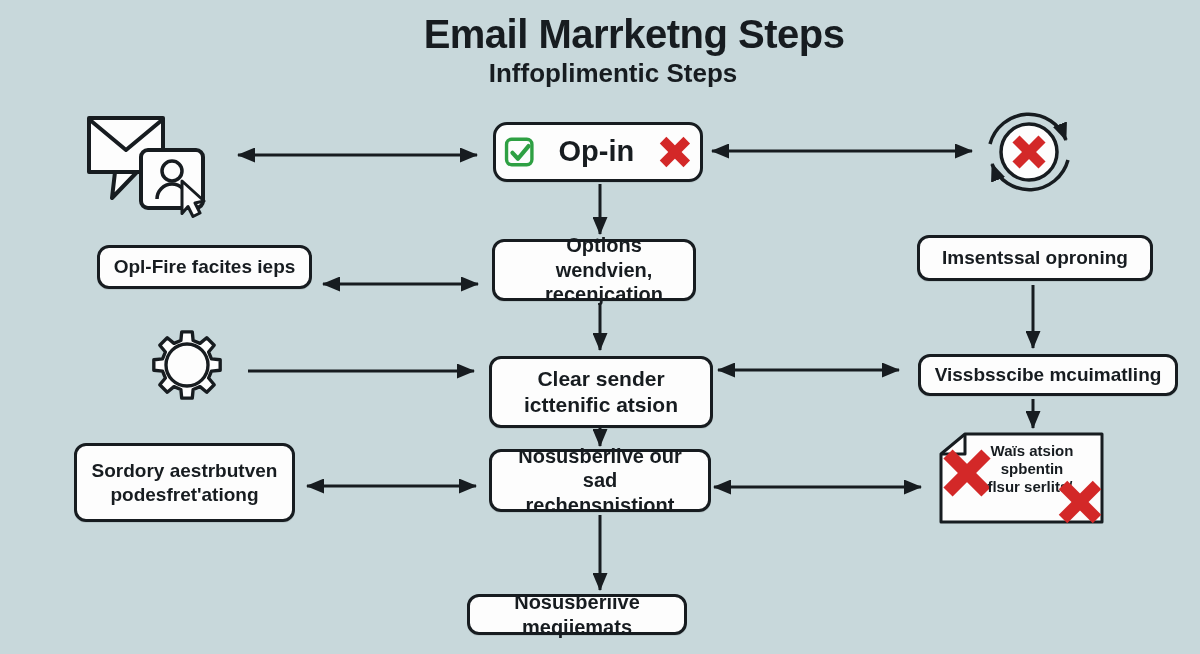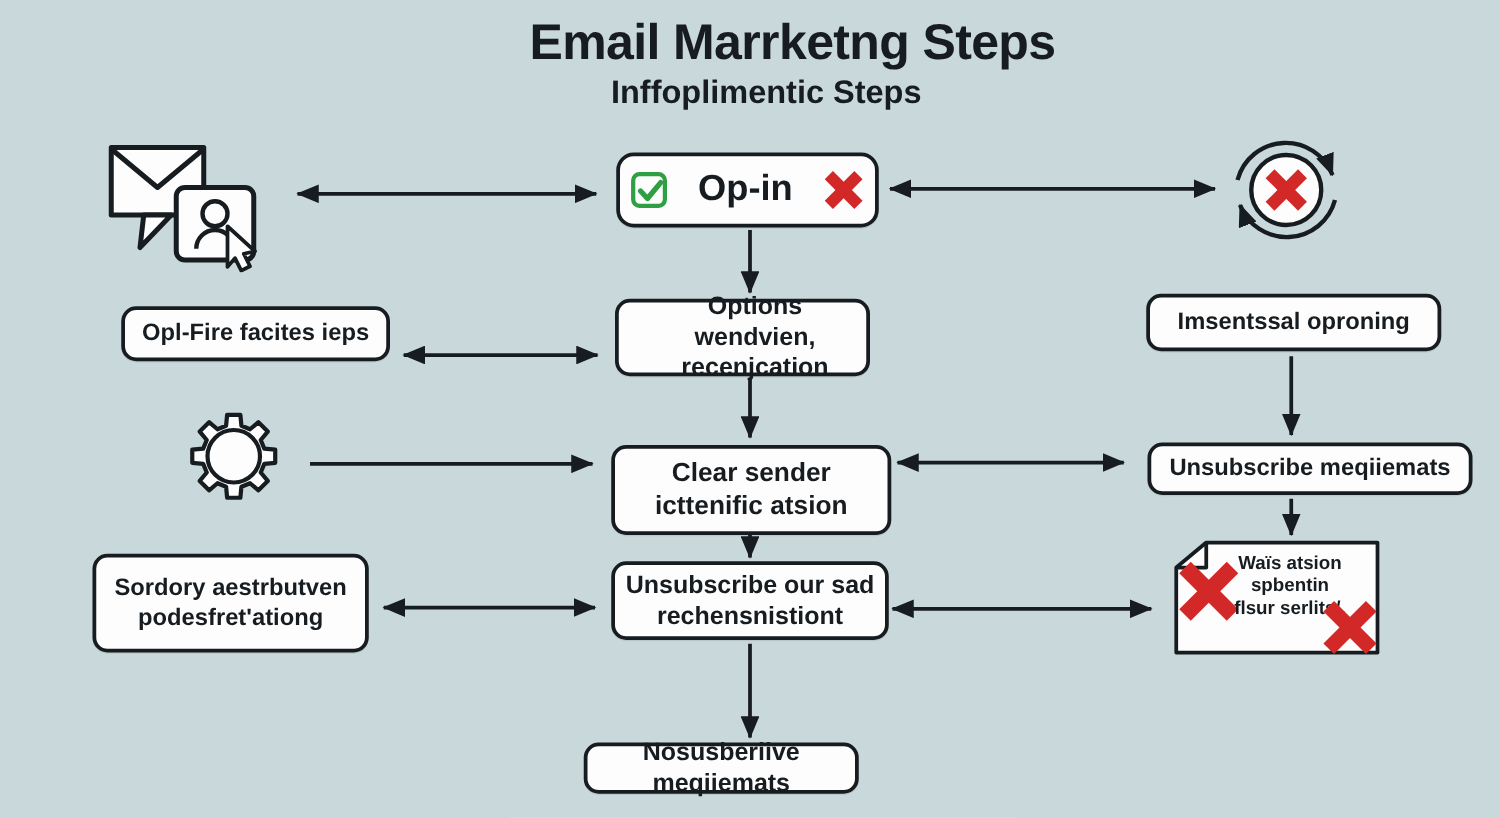--- a/index.html
+++ b/index.html
@@ -129,28 +129,28 @@
 recenjcation</span>
   </div>
   <div class="fbox box-imsentssal">
     <span>Imsentssal oproning</span>
   </div>
   <div class="fbox box-clear">
     <span>Clear sender
 icttenific atsion</span>
   </div>
   <div class="fbox box-unsub">
-    <span>Unsubscribe meqiiemats</span>
+    <span>Vissbsscibe mcuimatling</span>
   </div>
   <div class="fbox box-sordory">
     <span>Sordory aestrbutven
 podesfret'ationg</span>
   </div>
   <div class="fbox box-viss">
-    <span>Unsubscribe our sad
+    <span>Nosusberiive our sad
 rechensnistiont</span>
   </div>
   <div class="fbox box-nosus">
     <span>Nosusberiive meqiiemats</span>
   </div>
 
   <div class="doc">
     <svg class="doc-page" width="172" height="96" viewBox="0 0 172 96">
       <path d="M30,3 L167,3 L167,91 L6,91 L6,23 Z" fill="#fdfdfd" stroke="#171c20" stroke-width="3" stroke-linejoin="round"></path>
       <path d="M30,3 L30,23 L6,23" fill="none" stroke="#171c20" stroke-width="3" stroke-linejoin="round"></path>

